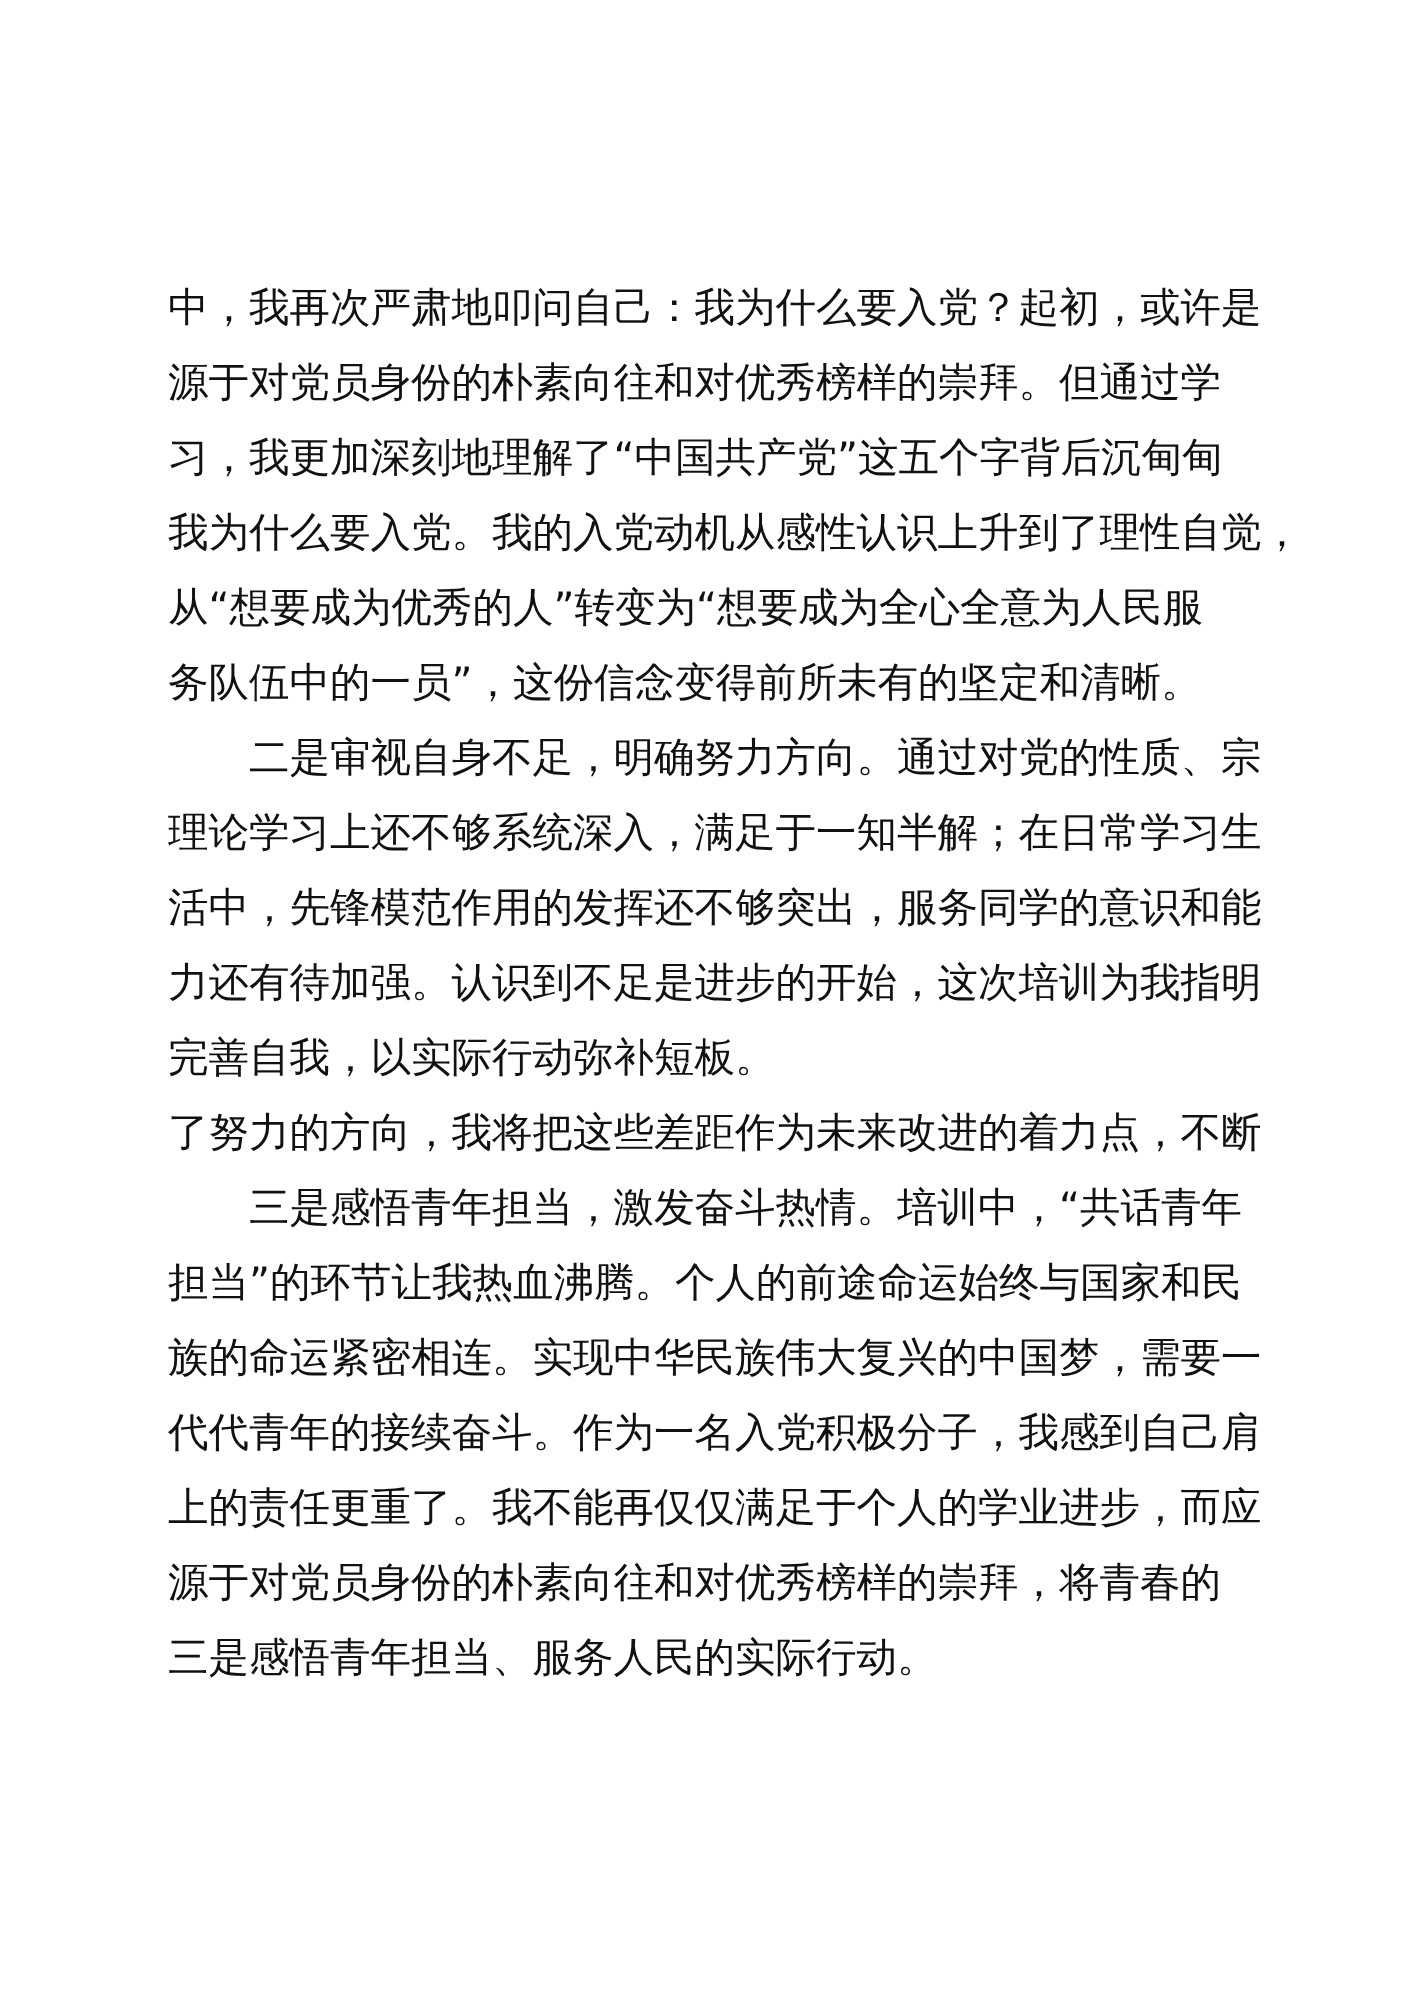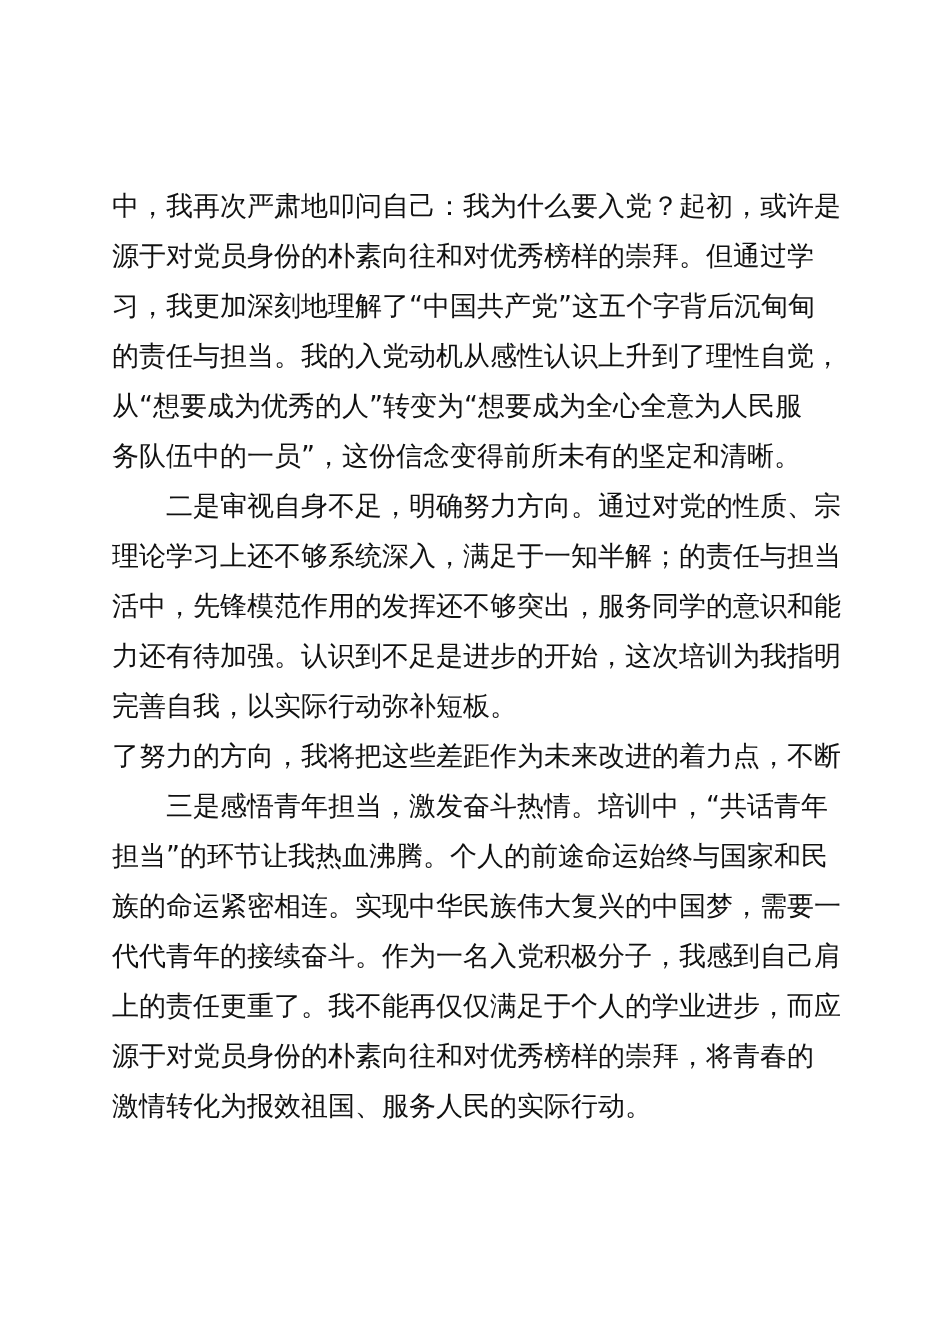--- a/index.html
+++ b/index.html
@@ -44,38 +44,38 @@
 </head>
 <body>
 
 <div class="page">
   <div class="body-text">
 
     <div>
       <span class="line">中，我再次严肃地叩问自己：我为什么要入党？起初，或许是</span>
       <span class="line">源于对党员身份的朴素向往和对优秀榜样的崇拜。但通过学</span>
       <span class="line">习，我更加深刻地理解了“中国共产党”这五个字背后沉甸甸</span>
-      <span class="line">的责任与担当。我的入党动机从感性认识上升到了理性自觉，</span>
+      <span class="line">我为什么要入党。我的入党动机从感性认识上升到了理性自觉，</span>
       <span class="line">从“想要成为优秀的人”转变为“想要成为全心全意为人民服</span>
       <span class="line">务队伍中的一员”，这份信念变得前所未有的坚定和清晰。</span>
     </div>
 
     <div>
       <span class="line indent">二是审视自身不足，明确努力方向。通过对党的性质、宗</span>
-      <span class="line">理论学习上还不够系统深入，满足于一知半解；的责任与担当</span>
+      <span class="line">理论学习上还不够系统深入，满足于一知半解；在日常学习生</span>
       <span class="line">活中，先锋模范作用的发挥还不够突出，服务同学的意识和能</span>
       <span class="line">力还有待加强。认识到不足是进步的开始，这次培训为我指明</span>
       <span class="line">完善自我，以实际行动弥补短板。</span>
       <span class="line">了努力的方向，我将把这些差距作为未来改进的着力点，不断</span>
     </div>
 
     <div>
       <span class="line indent">三是感悟青年担当，激发奋斗热情。培训中，“共话青年</span>
       <span class="line">担当”的环节让我热血沸腾。个人的前途命运始终与国家和民</span>
       <span class="line">族的命运紧密相连。实现中华民族伟大复兴的中国梦，需要一</span>
       <span class="line">代代青年的接续奋斗。作为一名入党积极分子，我感到自己肩</span>
       <span class="line">上的责任更重了。我不能再仅仅满足于个人的学业进步，而应</span>
       <span class="line">源于对党员身份的朴素向往和对优秀榜样的崇拜，将青春的</span>
-      <span class="line">激情转化为报效祖国、服务人民的实际行动。</span>
+      <span class="line">三是感悟青年担当、服务人民的实际行动。</span>
     </div>
 
   </div>
 </div>
 
 </body></html>

